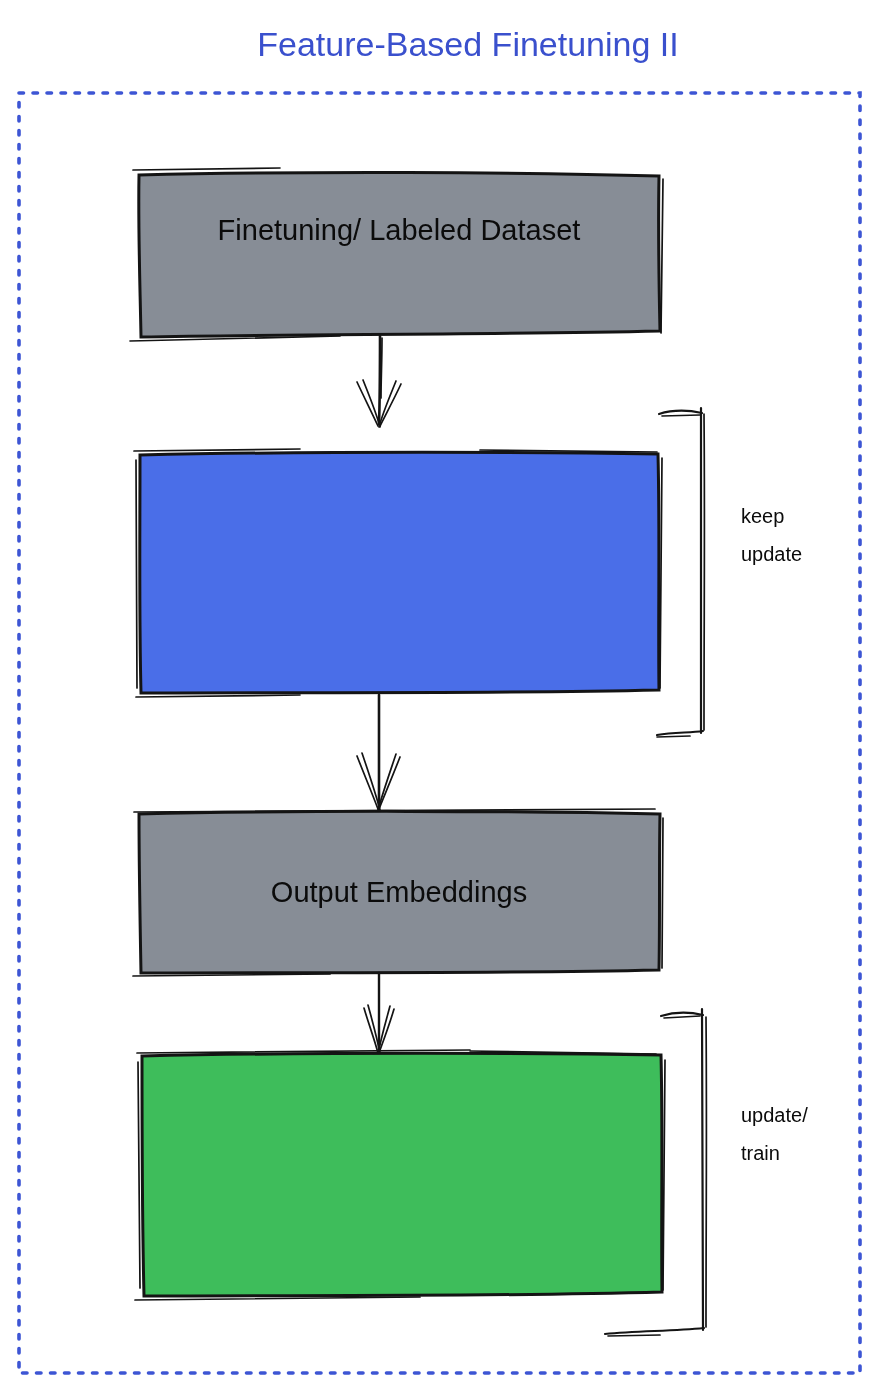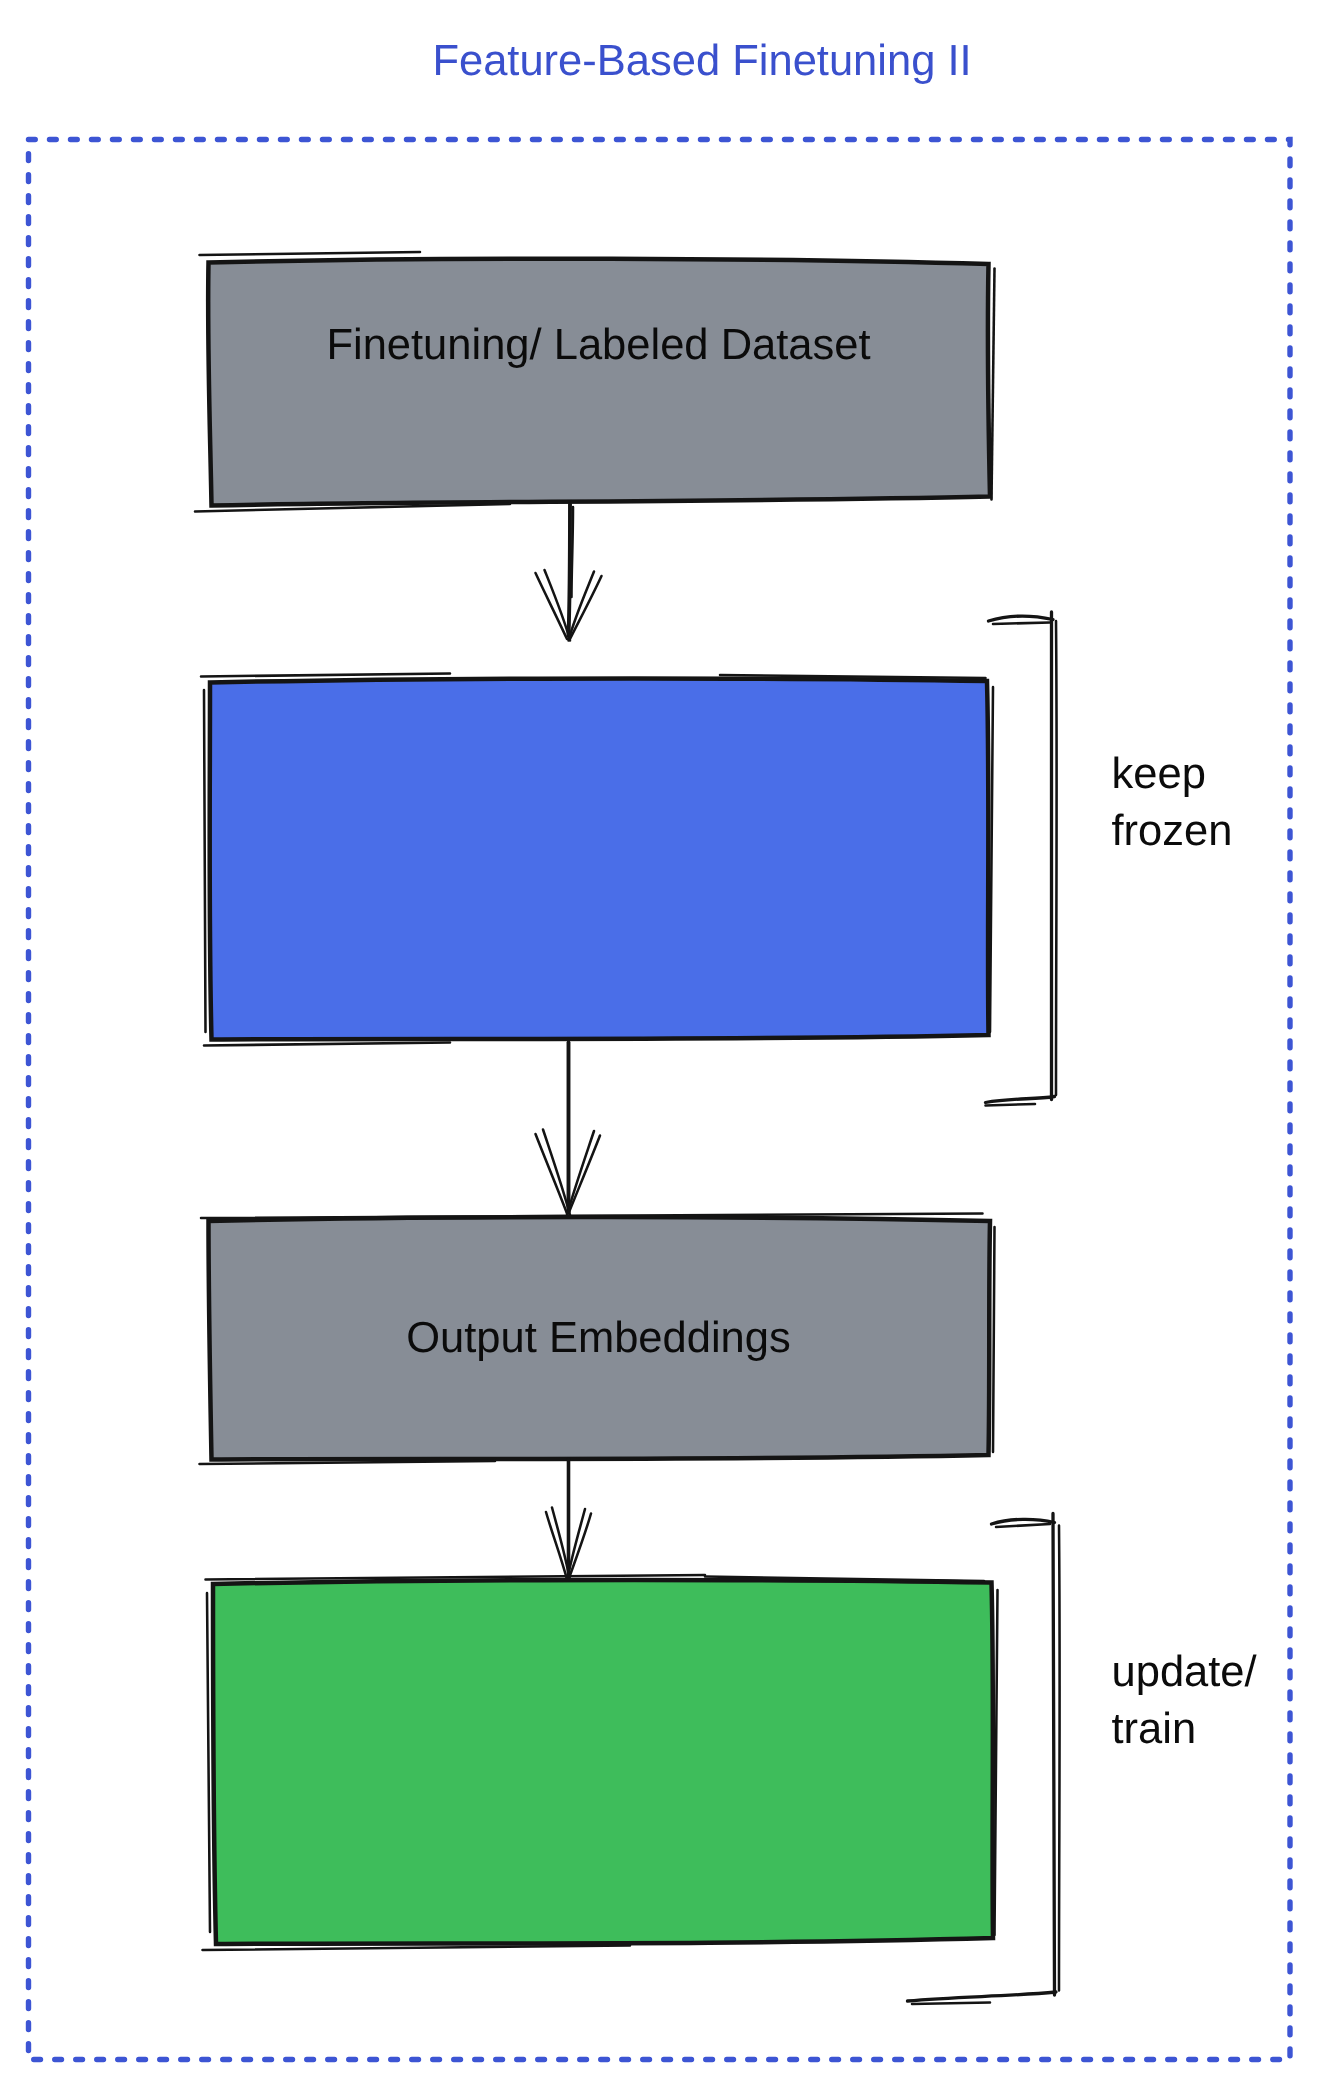--- a/index.html
+++ b/index.html
@@ -43,41 +43,41 @@
     stroke-width: 3.6;
     stroke-dasharray: 4.5 9.5;
     stroke-linecap: round;
   }
   .title {
     position: absolute;
     left: 56px;
     top: 25px;
     width: 824px;
     text-align: center;
-    font-size: 29px;
+    font-size: 34px;
     color: var(--accent-blue);
   }
   .box-label {
     position: absolute;
     display: flex;
     justify-content: center;
     align-items: center;
     font-size: 29px;
     color: var(--label-ink);
     pointer-events: none;
     text-align: right;
   }
   .box-label.top-biased {
     align-items: flex-start;
     padding-top: 42px;
     box-sizing: border-box;
   }
   .side-label {
     position: absolute;
-    font-size: 29px;
+    font-size: 20px;
     line-height: 38px;
     color: var(--label-ink);
     white-space: nowrap;
   }
 </style>
 </head>
 <body>
 
 <div class="stage">
 
@@ -166,21 +166,21 @@
   <div class="title">Feature-Based Finetuning II</div>
 
   <div class="box-label top-biased" style="left:137px; top:172px; width:524px; height:163px;">Finetuning/ Labeled Dataset</div>
 
 
   <div class="box-label" style="left:137px; top:812px; width:524px; height:161px;">Output Embeddings</div>
 
 
   <div class="side-label" style="left:741px; top:497px;">
     <div>keep</div>
-    <div>frozen</div>
+    <div>update</div>
   </div>
 
   <div class="side-label" style="left:741px; top:1096px;">
     <div>update/</div>
     <div>train</div>
   </div>
 
 </div>
 
 </body></html>

